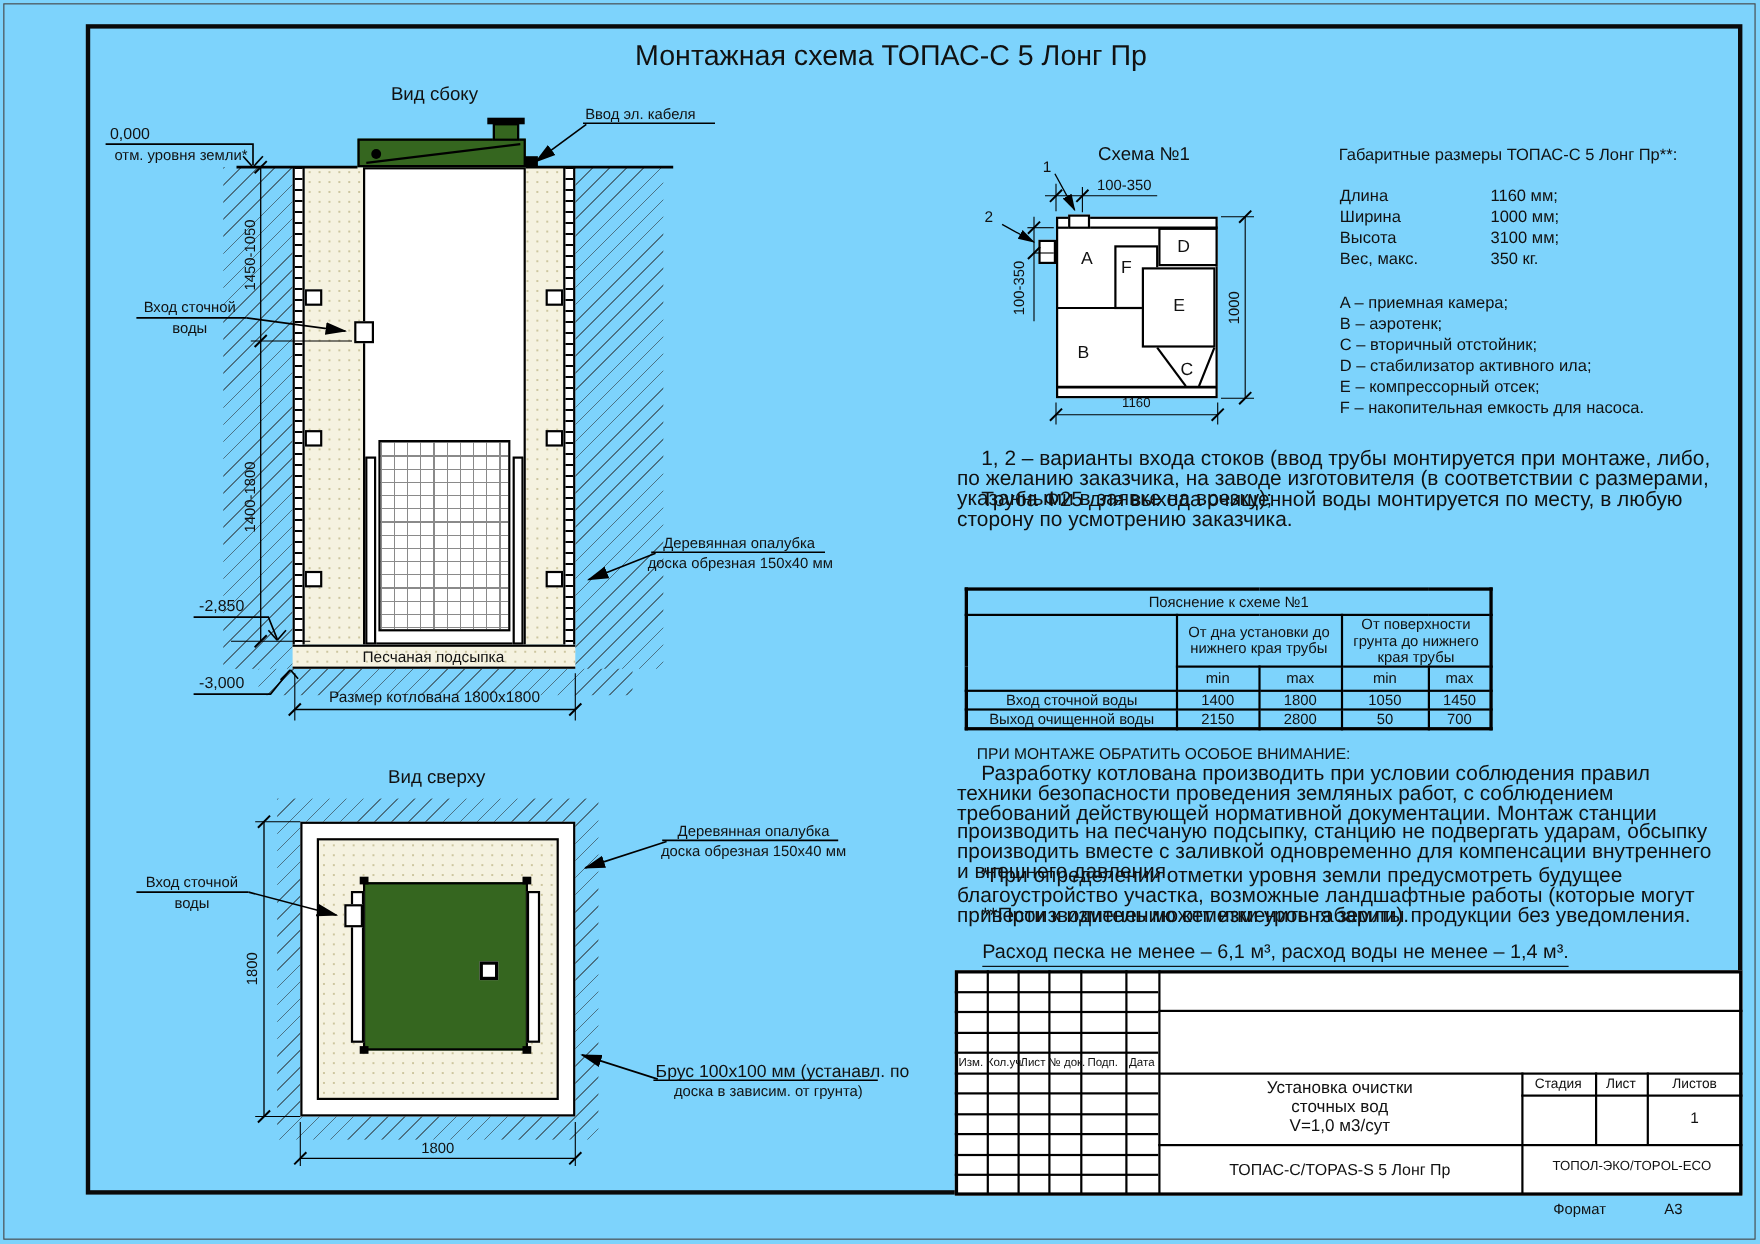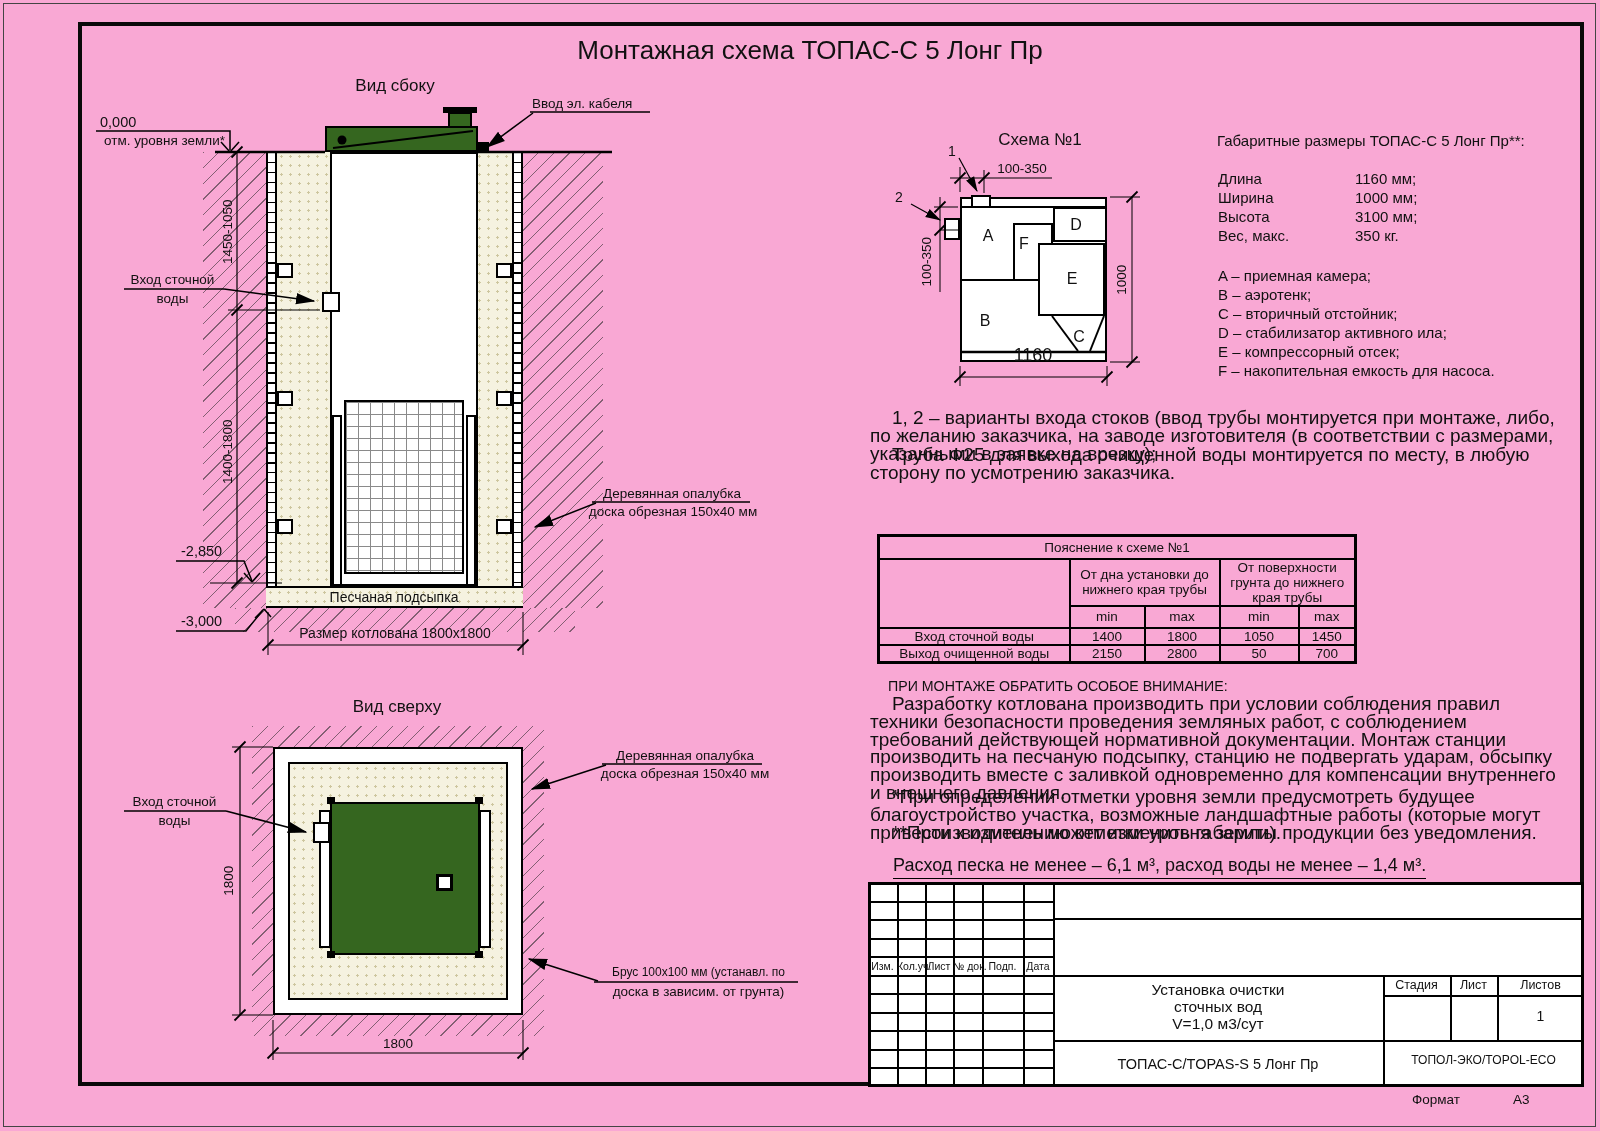--- a/index.html
+++ b/index.html
@@ -1,16 +1,16 @@
 <!DOCTYPE html>
 <html><head>
 <meta charset="utf-8">
 <style>
   html,body{margin:0;padding:0;background:#fff}
-  #page{position:relative;width:1600px;height:1131px;background:#f9a8d4;overflow:hidden;
+  #page{position:relative;width:1600px;height:1131px;background:#7dd3fc;overflow:hidden;
         font-family:"Liberation Sans","DejaVu Sans",sans-serif;color:#111}
   #page *{box-sizing:border-box}
   .abs{position:absolute}
   .t{position:absolute;white-space:nowrap;color:#111;font-size:14px;line-height:1.15}
   .ctr{text-align:center}
   .rot{transform:rotate(-90deg);transform-origin:center center;text-align:center}
   .outerborder{position:absolute;left:3px;top:3px;width:1593px;height:1124px;border:1.5px solid #444}
   .frame{position:absolute;left:78px;top:22px;width:1506px;height:1064px;border:4px solid #0a0a0a}
   .hatch{background:repeating-linear-gradient(135deg,rgba(35,35,35,.55) 0 1px,transparent 1px 11px)}
   .sand{background-color:#f5f2e0;background-image:radial-gradient(circle,#cdc69f 1px,transparent 1.4px);background-size:9px 9px}
@@ -194,30 +194,30 @@
   <div class="t ctr z3" style="left:594px;top:486px;width:156px;font-size:13.5px">Деревянная опалубка</div>
   <div class="t ctr z3" style="left:588px;top:504px;width:170px;font-size:13.5px">доска обрезная 150x40 мм</div>
 
   <div class="t ctr z3" style="left:322px;top:697px;width:150px;font-size:17px">Вид сверху</div>
   <div class="t ctr z3" style="left:122px;top:794px;width:105px;font-size:13.5px">Вход сточной</div>
   <div class="t ctr z3" style="left:122px;top:813px;width:105px;font-size:13.5px">воды</div>
   <div class="t rot z3" style="left:194px;top:873px;width:70px;font-size:13.5px">1800</div>
   <div class="t ctr z3" style="left:348px;top:1036px;width:100px;font-size:13.5px">1800</div>
   <div class="t ctr z3" style="left:605px;top:748px;width:160px;font-size:13.5px">Деревянная опалубка</div>
   <div class="t ctr z3" style="left:600px;top:766px;width:170px;font-size:13.5px">доска обрезная 150x40 мм</div>
-  <div class="t ctr z3" style="left:596px;top:966px;width:205px;font-size:12px">Брус 100x100 мм (устанавл. по</div>
+  <div class="t ctr z3" style="left:596px;top:966px;width:205px;font-size:16px">Брус 100x100 мм (устанавл. по</div>
   <div class="t ctr z3" style="left:596px;top:984px;width:205px;font-size:13.5px">доска в зависим. от грунта)</div>
 
   <div class="t ctr z3" style="left:975px;top:130px;width:130px;font-size:17px">Схема №1</div>
   <div class="t z3" style="left:948px;top:143px;font-size:14px">1</div>
   <div class="t z3" style="left:895px;top:189px;font-size:14px">2</div>
   <div class="t ctr z3" style="left:977px;top:161px;width:90px;font-size:13.5px">100-350</div>
   <div class="t rot z3" style="left:882px;top:254px;width:90px;font-size:13.5px">100-350</div>
   <div class="t rot z3" style="left:1077px;top:272px;width:90px;font-size:13.5px">1000</div>
-  <div class="t ctr z3" style="left:983px;top:345px;width:100px;font-size:18px">1160</div>
+  <div class="t ctr z3" style="left:983px;top:360px;width:100px;font-size:12px">1160</div>
   <div class="t ctr z3" style="left:978px;top:227px;width:20px;font-size:16px">A</div>
   <div class="t ctr z3" style="left:975px;top:312px;width:20px;font-size:16px">B</div>
   <div class="t ctr z3" style="left:1069px;top:328px;width:20px;font-size:16px">C</div>
   <div class="t ctr z3" style="left:1066px;top:216px;width:20px;font-size:16px">D</div>
   <div class="t ctr z3" style="left:1062px;top:270px;width:20px;font-size:16px">E</div>
   <div class="t ctr z3" style="left:1014px;top:235px;width:20px;font-size:16px">F</div>
 
   <div class="t z3" style="left:1217px;top:132px;font-size:15px">Габаритные размеры ТОПАС-С 5 Лонг Пр**:</div>
   <div class="t z3" style="left:1218px;top:170px;font-size:15px">Длина</div>
   <div class="t z3" style="left:1355px;top:170px;font-size:15px">1160 мм;</div>

